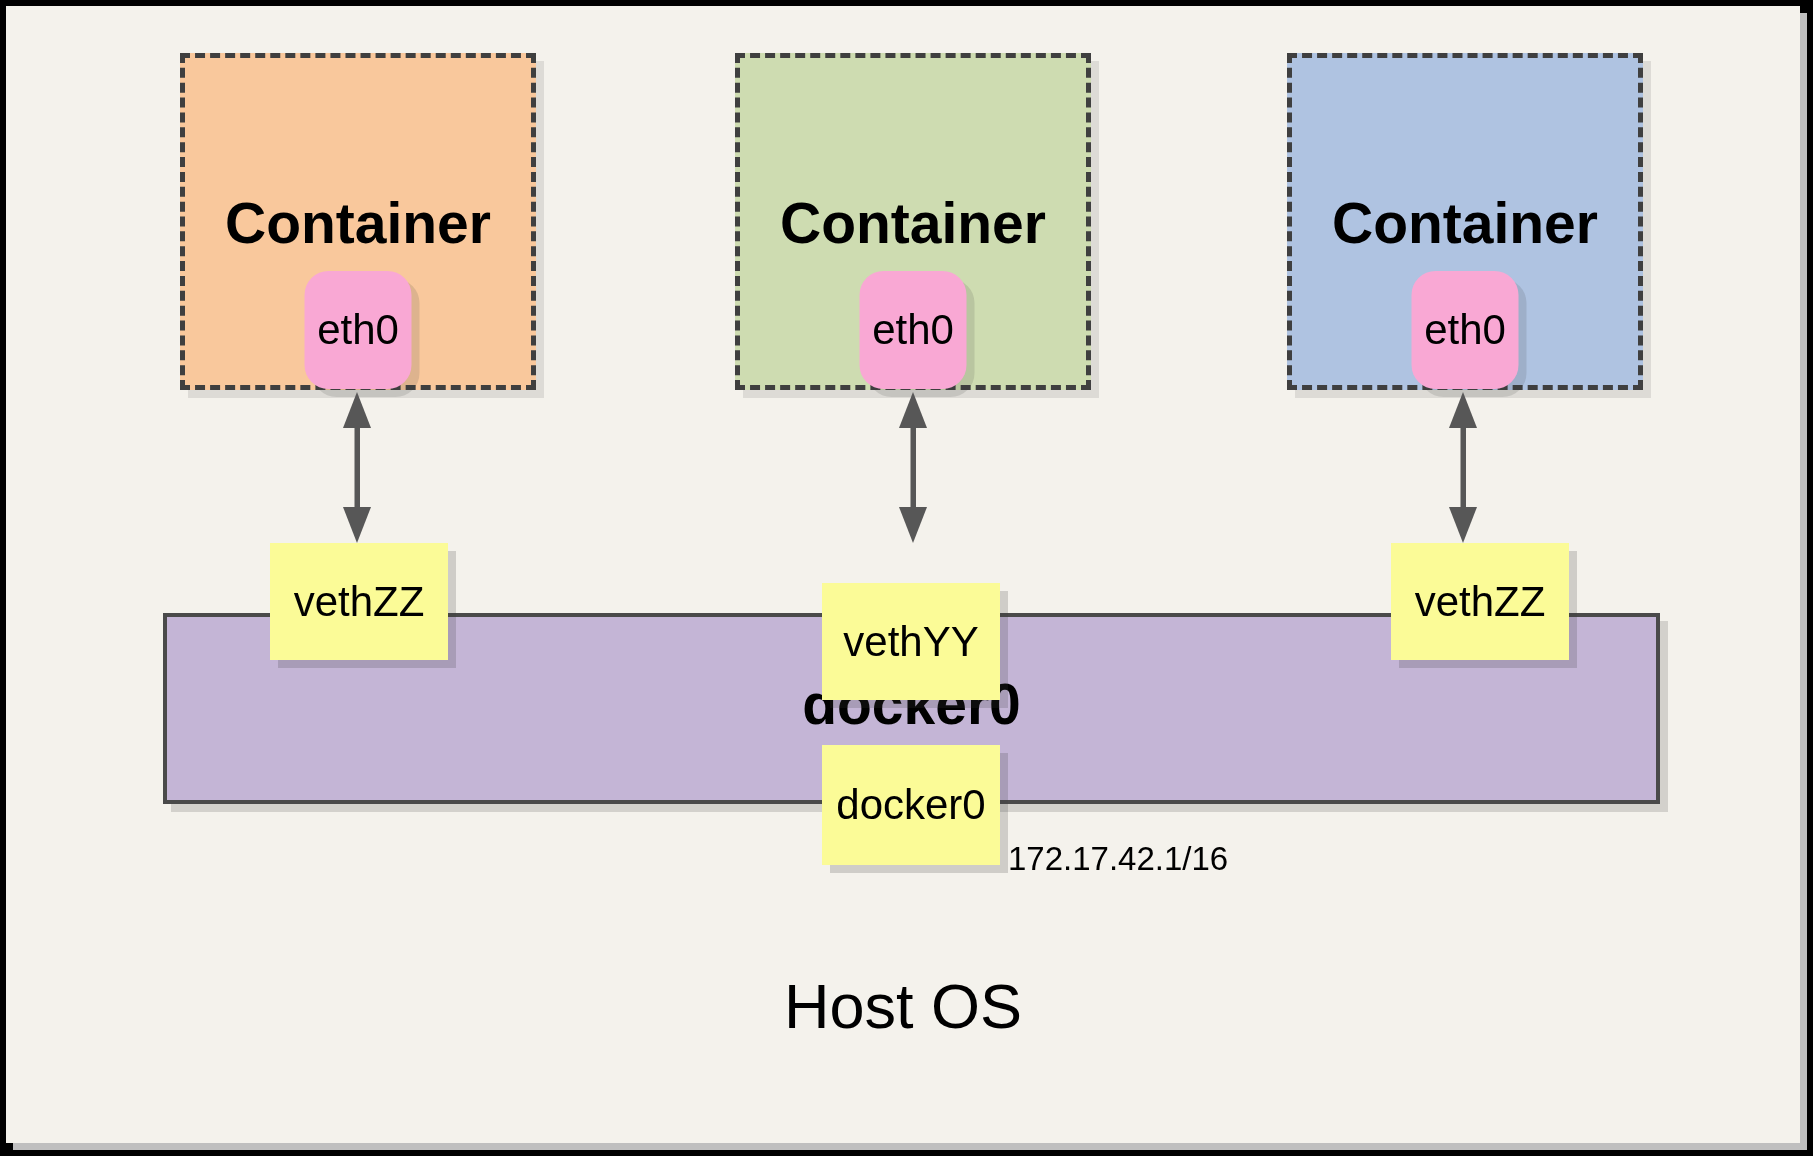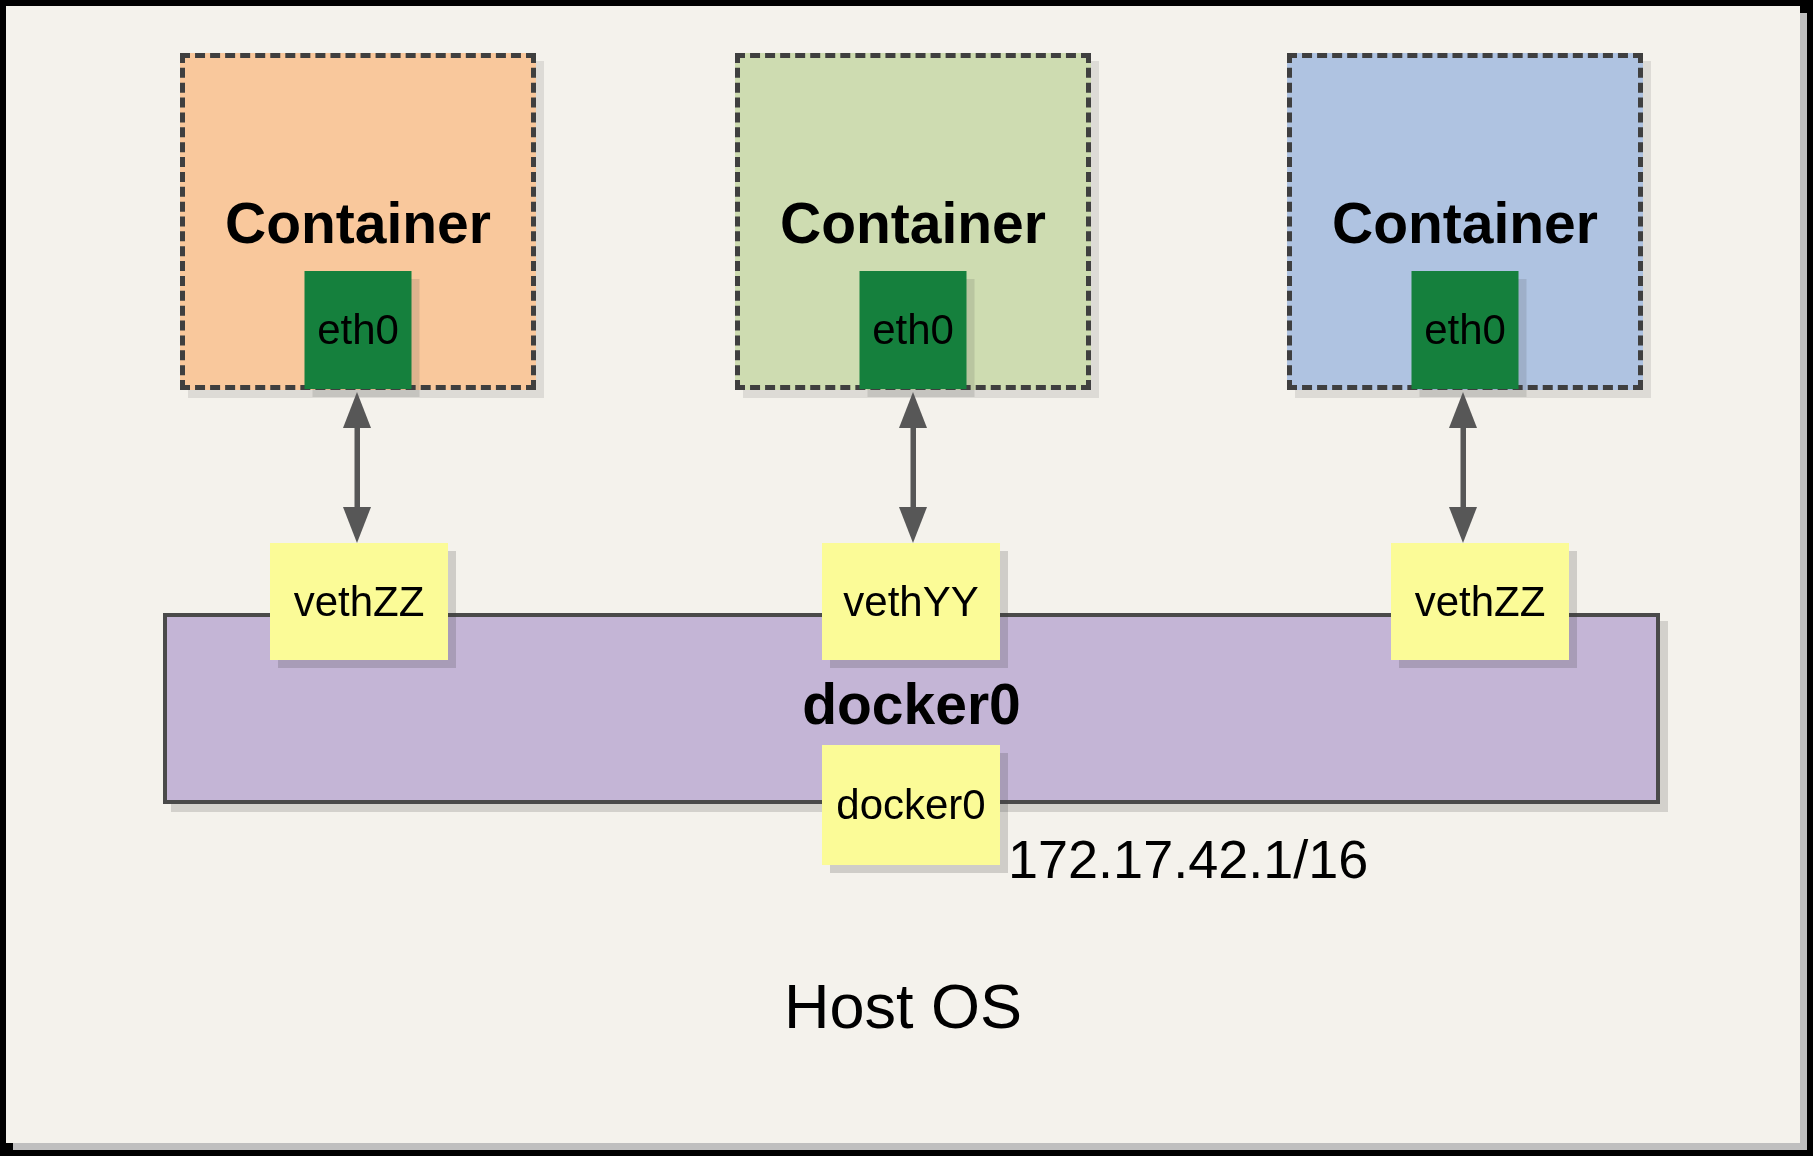--- a/index.html
+++ b/index.html
@@ -18,49 +18,49 @@
   }
   .container-box.c1{left:174px;background:#F9C89C;}
   .container-box.c2{left:729px;background:#CEDCB1;}
   .container-box.c3{left:1281px;background:#AFC3E1;}
   .container-title{
     position:absolute;left:0;top:136px;width:100%;height:58px;line-height:58px;
     text-align:center;font-size:57px;font-weight:bold;
   }
   .iface-box{
     position:absolute;left:50%;bottom:-4px;transform:translateX(-50%);
-    width:107px;height:118px;background:#15803d;
+    width:107px;height:118px;background:#f9a8d4;
     box-shadow:8px 8px 0 rgba(60,60,60,0.14);
-    display:flex;align-items:center;justify-content:center;font-size:42px;
+    display:flex;align-items:center;justify-content:center;font-size:42px;border-radius:24px;
   }
   .arrow{position:absolute;top:386px;width:34px;height:151px;}
   .arrow.a1{left:334px;} .arrow.a2{left:890px;} .arrow.a3{left:1440px;}
   .veth-box{
     position:absolute;top:537px;width:178px;height:117px;background:#FBFB97;
     box-shadow:8px 8px 0 rgba(60,60,60,0.2);
     display:flex;align-items:center;justify-content:center;font-size:42px;z-index:3;
   }
-  .veth-box.v1{left:264px;} .veth-box.v2{left:816px;} .veth-box.v3{left:1369px;margin-left:16px;}
+  .veth-box.v1{left:264px;} .veth-box.v2{left:816px;margin-top:40px;} .veth-box.v3{left:1369px;margin-left:16px;}
   .bridge-bar{
     position:absolute;left:157px;top:607px;width:1497px;height:191px;
     background:#C4B5D6;border:4px solid #4A4A4A;box-sizing:border-box;
     box-shadow:8px 8px 0 rgba(60,60,60,0.18);z-index:1;
   }
   .bridge-label{
     position:absolute;left:0;top:58px;width:100%;height:58px;line-height:58px;
     text-align:center;font-size:57px;font-weight:bold;
   }
   .docker0-box{
     position:absolute;left:816px;top:739px;width:178px;height:120px;background:#FBFB97;
     box-shadow:8px 8px 0 rgba(60,60,60,0.2);
     display:flex;align-items:center;justify-content:center;font-size:42px;z-index:3;
   }
   .ip-label{
     position:absolute;left:1002px;top:825px;height:56px;line-height:56px;
-    font-size:54px;z-index:2;
+    font-size:33px;z-index:2;
   }
   .host-label{
     position:absolute;left:0;top:952px;width:100%;height:96px;line-height:96px;
     text-align:center;font-size:63px;
   }
 </style>
 </head>
 <body>
 
 <div class="canvas">

